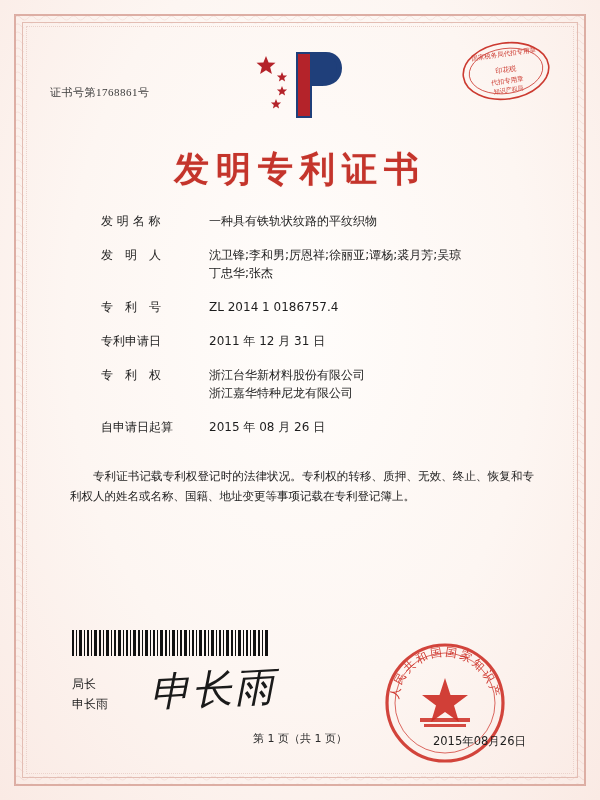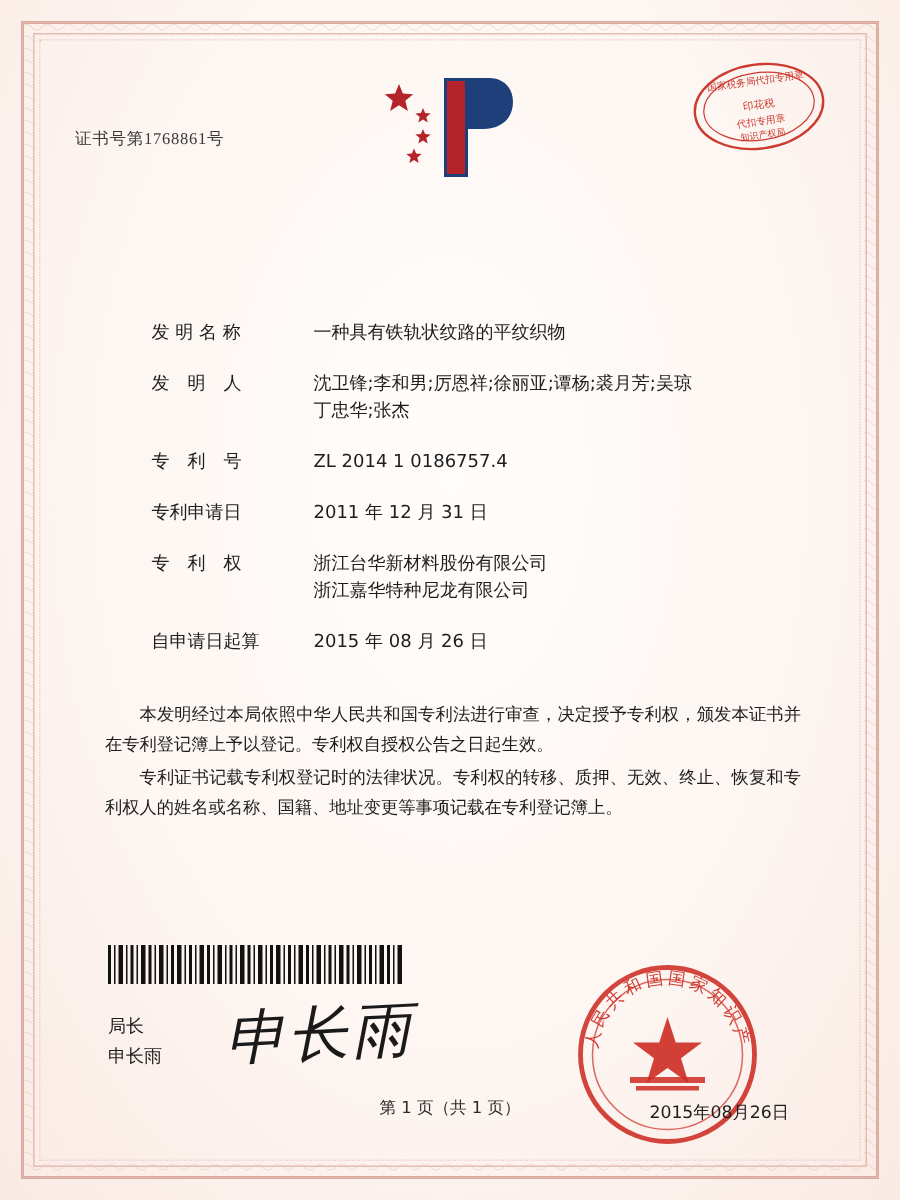--- a/index.html
+++ b/index.html
@@ -231,20 +231,21 @@
       <ellipse cx="46" cy="31" rx="43" ry="28" fill="none" stroke="#cc3a30" stroke-width="1.6" transform="rotate(-8 46 31)"></ellipse>
       <ellipse cx="46" cy="31" rx="37" ry="22.5" fill="none" stroke="#cc3a30" stroke-width=".8" transform="rotate(-8 46 31)"></ellipse>
       <g transform="rotate(-8 46 31)" fill="#cc3a30" font-size="6.5" font-family="DejaVu Sans, sans-serif">
         <text x="46" y="16" text-anchor="middle">国家税务局代扣专用章</text>
         <text x="46" y="32" text-anchor="middle" font-size="7">印花税</text>
         <text x="46" y="43" text-anchor="middle" font-size="6.5">代扣专用章</text>
         <text x="46" y="52" text-anchor="middle" font-size="6">知识产权局</text>
       </g>
     </svg>
 
+    <div class="doc-title">发明专利证书</div>
 
     <div class="fields">
 
       <div class="frow">
         <div class="flabel">发 明 名 称</div>
         <div class="fvalue">一种具有铁轨状纹路的平纹织物</div>
       </div>
 
       <div class="frow">
         <div class="flabel">发　明　人</div>
@@ -273,21 +274,20 @@
       </div>
 
       <div class="frow">
         <div class="flabel">自申请日起算</div>
         <div class="fvalue">2015 年 08 月 26 日</div>
       </div>
 
     </div>
 
     <div class="body-text">
-      <p>本发明经过本局依照中华人民共和国专利法进行审查，决定授予专利权，颁发本证书并在专利登记簿上予以登记。专利权自授权公告之日起生效。</p>
       <p>专利证书记载专利权登记时的法律状况。专利权的转移、质押、无效、终止、恢复和专利权人的姓名或名称、国籍、地址变更等事项记载在专利登记簿上。</p>
     </div>
 
     <svg class="barcode" viewBox="0 0 196 26" preserveAspectRatio="none">
       <g fill="#111">
         <rect x="0" y="0" width="2" height="26"></rect>
           <rect x="4" y="0" width="1" height="26"></rect>
         <rect x="7" y="0" width="3" height="26"></rect>
           <rect x="12" y="0" width="1" height="26"></rect>
         <rect x="15" y="0" width="2" height="26"></rect>

